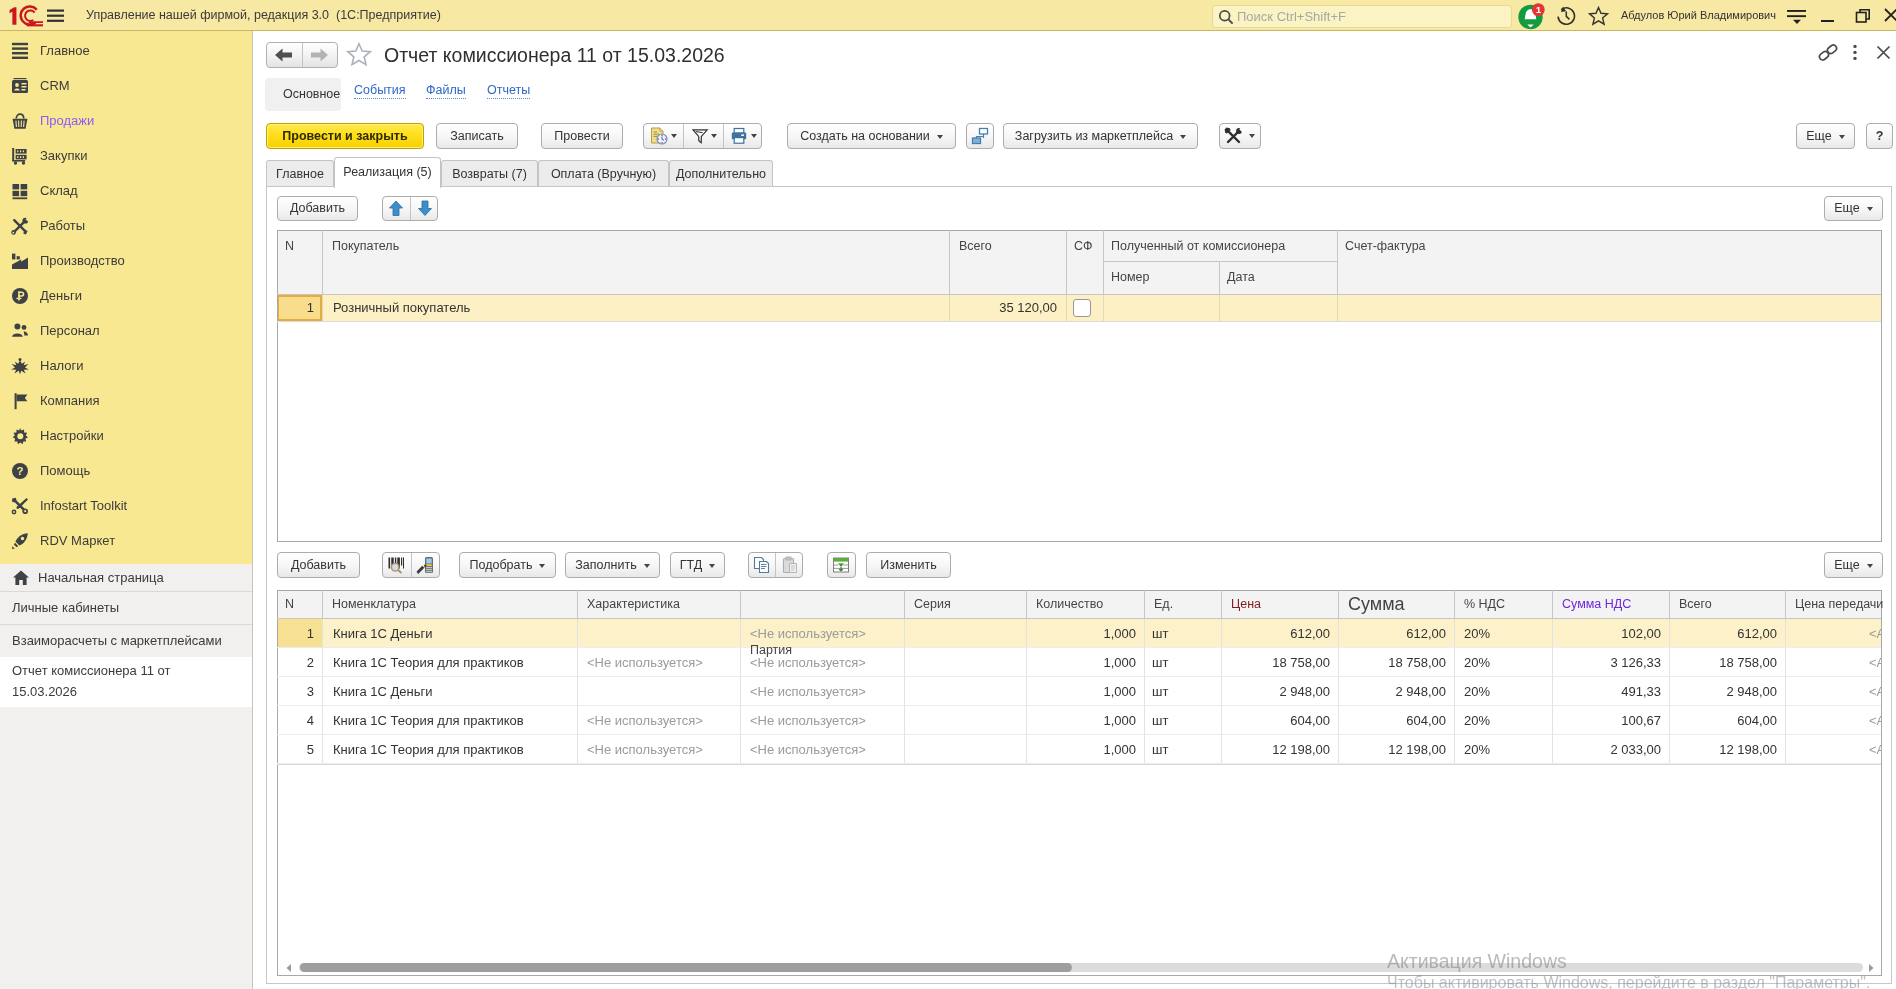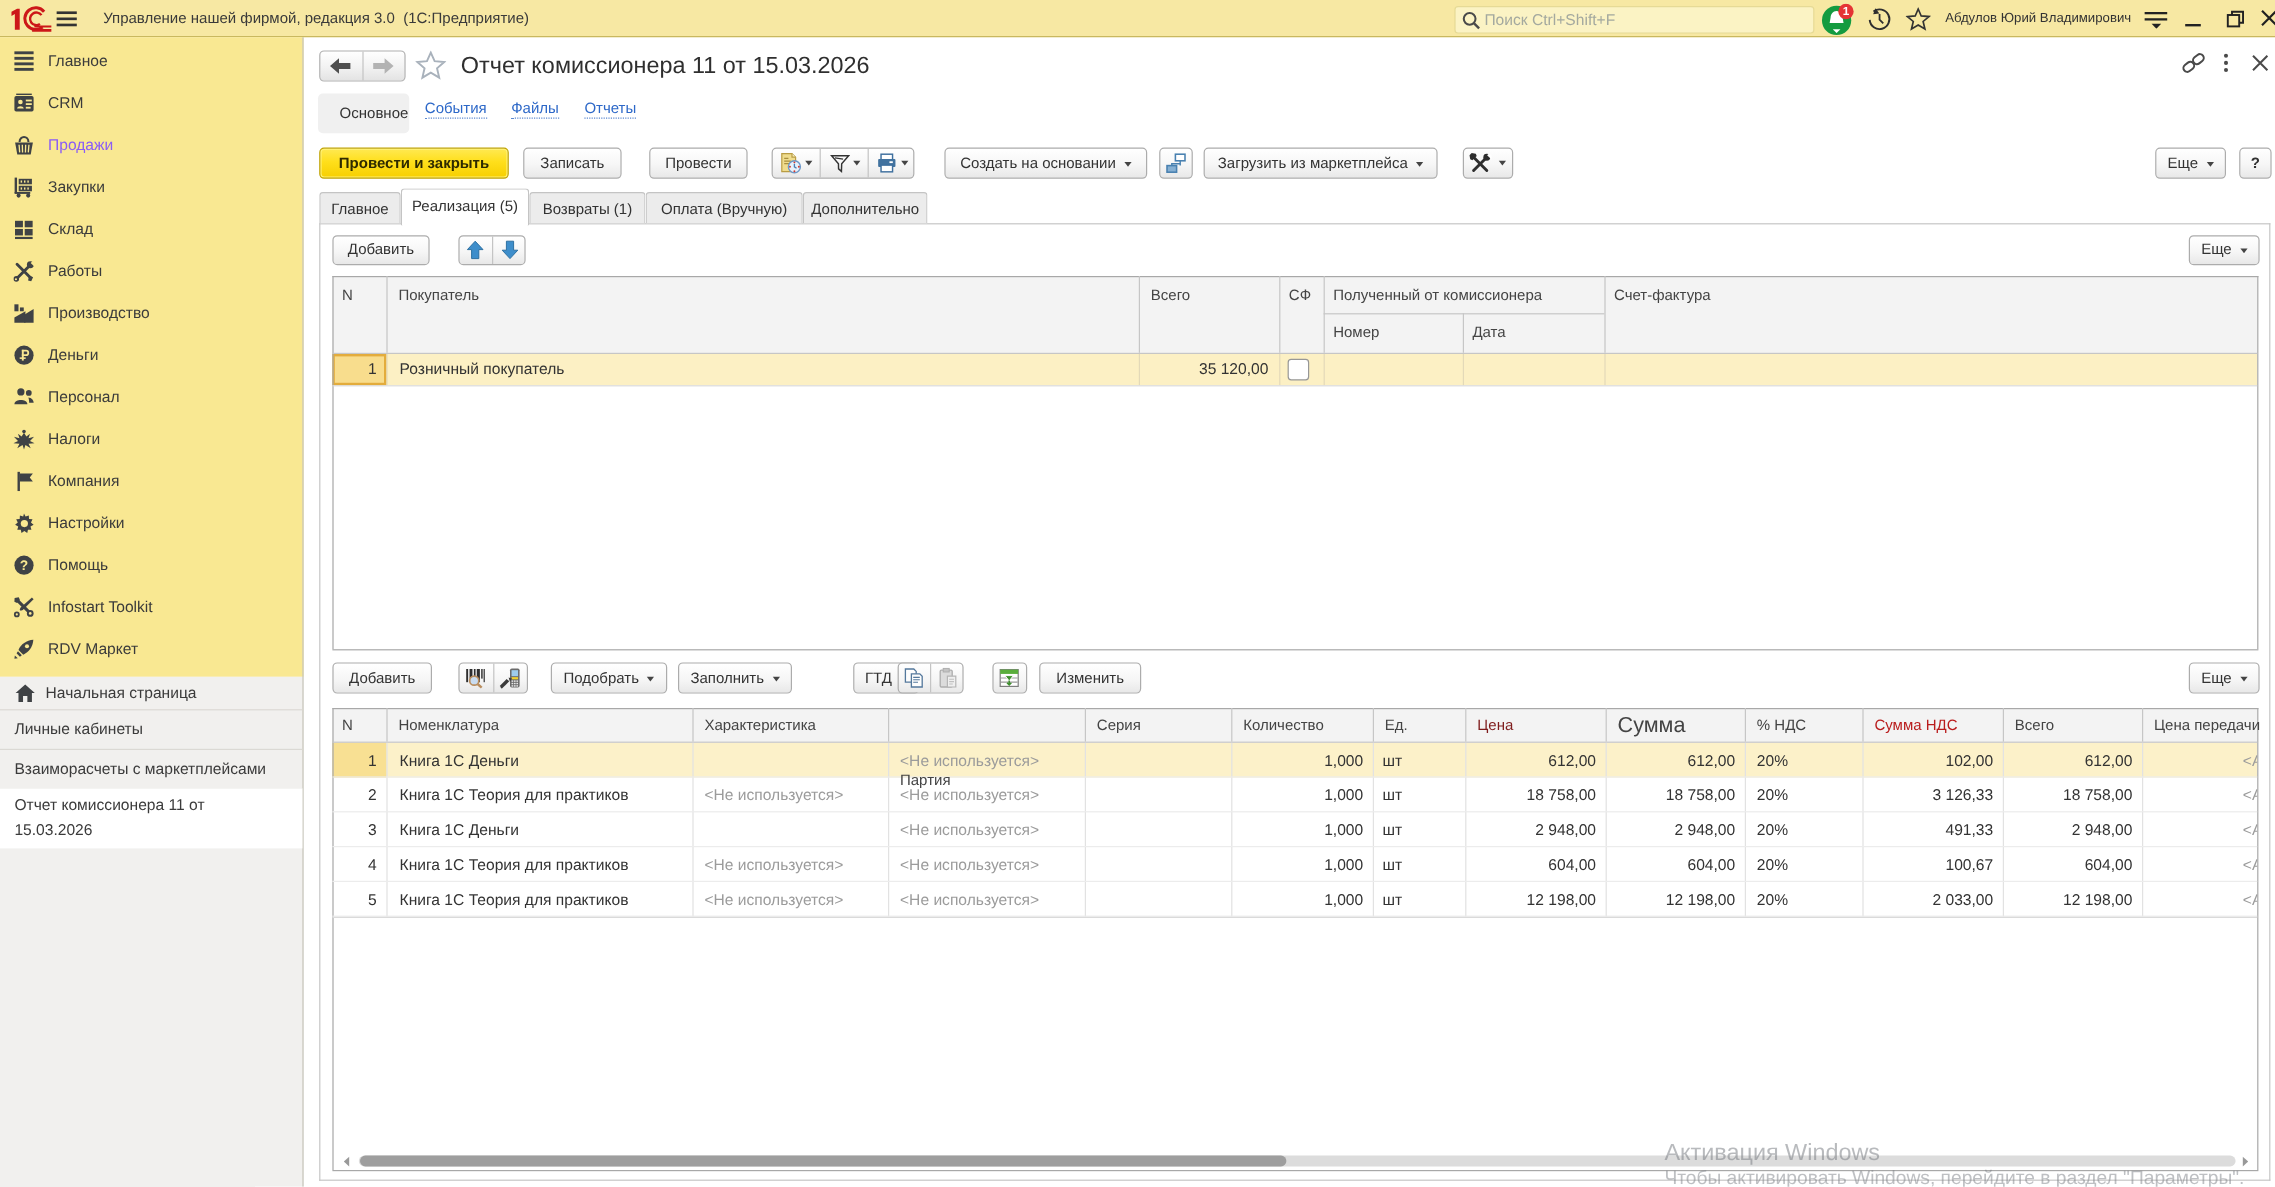--- a/index.html
+++ b/index.html
@@ -308,21 +308,21 @@
 <circle cx="15" cy="4" r="2.9" fill="#2E2E2E"></circle>
       <rect x="14" y="0.2" width="5.5" height="2.4" fill="#FFF" transform="rotate(45 15 4)"></rect>
 <path d="M1.2,5.8 L0.6,2.4 L2.4,0.6 L5.8,1.2 L6.6,3 L3,6.6 Z" fill="#2E2E2E"></path>
     </svg>
 <div class="abs" style="left:1249px;top:134px;width:0;height:0;border-left:3.5px solid transparent;border-right:3.5px solid transparent;border-top:4.5px solid #444"></div>
 <div class="btn" style="left:1796px;top:123px;width:59px;height:26px;line-height:24px;font-size:12.5px;font-weight:400;"><span>Еще</span><span class="cr"></span></div>
 <div class="btn" style="left:1866px;top:123px;width:27px;height:26px;line-height:24px;font-size:12.5px;font-weight:700;"><span>?</span></div>
 <div class="abs" style="left:266px;top:186px;width:1626px;height:1px;background:#C6C6C6"></div>
 <div class="tab" style="left:266px;top:160px;width:68px;height:26px;line-height:26px;font-size:12.5px;z-index:2">Главное</div>
 <div class="tab" style="left:334px;top:157px;width:107px;height:31px;line-height:29px;font-size:12.5px;background:#FFFFFF;z-index:3">Реализация (5)</div>
-<div class="tab" style="left:441px;top:160px;width:97px;height:26px;line-height:26px;font-size:12.5px;z-index:2">Возвраты (1)</div>
+<div class="tab" style="left:441px;top:160px;width:97px;height:26px;line-height:26px;font-size:12.5px;z-index:2">Возвраты (7)</div>
 <div class="tab" style="left:538px;top:160px;width:131px;height:26px;line-height:26px;font-size:12.5px;z-index:2">Оплата (Вручную)</div>
 <div class="tab" style="left:669px;top:160px;width:104px;height:26px;line-height:26px;font-size:12.5px;z-index:2">Дополнительно</div>
 <div class="abs" style="left:266px;top:186px;width:1px;height:798px;background:#C6C6C6"></div>
 <div class="abs" style="left:1891px;top:186px;width:1px;height:798px;background:#C6C6C6"></div>
 <div class="abs" style="left:266px;top:983px;width:1626px;height:1px;background:#C6C6C6"></div>
 <div class="btn" style="left:277px;top:196px;width:81px;height:25px;line-height:23px;font-size:12.5px;font-weight:400;"><span>Добавить</span></div>
 <div class="" style="left:382px;top:196px;width:56px;height:25px;border:1px solid #ACACAC;border-radius:4px;background:linear-gradient(#FFFFFF,#F6F6F6 55%,#E8E8E8)"></div>
 <div class="abs" style="left:410px;top:197px;width:1px;height:23px;background:#C4C4C4"></div>
 <svg class="abs" style="left:388px;top:200px;" width="16" height="17" viewBox="0 0 16 17">
       <path d="M8,1 L14.5,8 H11 V15.5 H5 V8 H1.5 Z" fill="#3E8ECB" stroke="#2A6EA0" stroke-width="0.8"></path>
@@ -393,21 +393,21 @@
         <rect x="14.3" y="13" width="1.4" height="1.2"></rect>
         <rect x="10.3" y="15" width="1.4" height="1.2"></rect>
         <rect x="12.3" y="15" width="1.4" height="1.2"></rect>
         <rect x="14.3" y="15" width="1.4" height="1.2"></rect>
       </g>
 <path d="M1,16.2 L6.8,10.4 M3.6,15.4 L1.6,17.4 M5,14 L3,16 M6.4,12.6 L4.4,14.6 M7.8,11.2 L5.8,13.2" stroke="#3A3A3A" stroke-width="1.6"></path>
       <path d="M7.8,8.6 L10.6,9.4 L9,12.2 Z" fill="#3A3A3A"></path>
     </svg>
 <div class="btn" style="left:459px;top:552px;width:97px;height:26px;line-height:24px;font-size:12.5px;font-weight:400;"><span>Подобрать</span><span class="cr"></span></div>
 <div class="btn" style="left:565px;top:552px;width:95px;height:26px;line-height:24px;font-size:12.5px;font-weight:400;"><span>Заполнить</span><span class="cr"></span></div>
-<div class="btn" style="left:670px;top:552px;width:55px;height:26px;line-height:24px;font-size:12.5px;font-weight:400;margin-left:41px;"><span>ГТД</span><span class="cr"></span></div>
+<div class="btn" style="left:670px;top:552px;width:55px;height:26px;line-height:24px;font-size:12.5px;font-weight:400;"><span>ГТД</span><span class="cr"></span></div>
 <div class="" style="left:748px;top:552px;width:55px;height:26px;border:1px solid #ACACAC;border-radius:4px;background:linear-gradient(#FFFFFF,#F6F6F6 55%,#E8E8E8)"></div>
 <div class="abs" style="left:775px;top:553px;width:1px;height:24px;background:#C4C4C4"></div>
 <svg class="abs" style="left:753px;top:556px;" width="18" height="18" viewBox="0 0 18 18">
       <g fill="#FDFDFD" stroke="#54789C" stroke-width="1.1">
 <path d="M1.5,1.5 H8.5 L10.5,3.5 V12.5 H1.5 Z"></path>
         <path d="M6.5,5.5 H13.5 L15.5,7.5 V16.5 H6.5 Z"></path>
       </g>
 <g stroke="#54789C" stroke-width="0.9">
         <path d="M8,8.5 H13.5"></path>
         <path d="M8,10.5 H13.5"></path>
@@ -478,21 +478,21 @@
 <div class="t " style="left:285px;top:590px;height:28px;line-height:28px;font-size:12.5px;color:#444;font-weight:400;">N</div>
 <div class="t " style="left:332px;top:590px;height:28px;line-height:28px;font-size:12.5px;color:#444;font-weight:400;">Номенклатура</div>
 <div class="t " style="left:587px;top:590px;height:28px;line-height:28px;font-size:12.5px;color:#444;font-weight:400;">Характеристика</div>
 <div class="t " style="left:750px;top:590px;height:28px;line-height:28px;font-size:12.5px;color:#444;font-weight:400;margin-top:46px;">Партия</div>
 <div class="t " style="left:914px;top:590px;height:28px;line-height:28px;font-size:12.5px;color:#444;font-weight:400;">Серия</div>
 <div class="t " style="left:1036px;top:590px;height:28px;line-height:28px;font-size:12.5px;color:#444;font-weight:400;">Количество</div>
 <div class="t " style="left:1154px;top:590px;height:28px;line-height:28px;font-size:12.5px;color:#444;font-weight:400;">Ед.</div>
 <div class="t " style="left:1231px;top:590px;height:28px;line-height:28px;font-size:12.5px;color:#7f1d1d;font-weight:400;text-align:right;">Цена</div>
 <div class="t " style="left:1348px;top:590px;height:28px;line-height:28px;font-size:18px;color:#444;font-weight:400;">Сумма</div>
 <div class="t " style="left:1464px;top:590px;height:28px;line-height:28px;font-size:12.5px;color:#444;font-weight:400;">% НДС</div>
-<div class="t " style="left:1562px;top:590px;height:28px;line-height:28px;font-size:12.5px;color:#b91c1c;font-weight:400;">Сумма НДС</div>
+<div class="t " style="left:1562px;top:590px;height:28px;line-height:28px;font-size:12.5px;color:#6d28d9;font-weight:400;">Сумма НДС</div>
 <div class="t " style="left:1679px;top:590px;height:28px;line-height:28px;font-size:12.5px;color:#444;font-weight:400;">Всего</div>
 <div class="t " style="left:1795px;top:590px;height:28px;line-height:28px;font-size:12.5px;color:#444;font-weight:400;">Цена передачи</div>
 <div class="t" style="right:1582px;top:619px;height:29px;line-height:29px;font-size:13px;color:#333;font-weight:400;">1</div>
 <div class="t " style="left:333px;top:619px;height:29px;line-height:29px;font-size:13px;color:#333;font-weight:400;">Книга 1С Деньги</div>
 <div class="t " style="left:750px;top:619px;height:29px;line-height:29px;font-size:13px;color:#9B9B9B;font-weight:400;">&lt;Не используется&gt;</div>
 <div class="t" style="right:760px;top:619px;height:29px;line-height:29px;font-size:13px;color:#333;font-weight:400;">1,000</div>
 <div class="t " style="left:1152px;top:619px;height:29px;line-height:29px;font-size:13px;color:#333;font-weight:400;">шт</div>
 <div class="t" style="right:566px;top:619px;height:29px;line-height:29px;font-size:13px;color:#333;font-weight:400;">612,00</div>
 <div class="t" style="right:450px;top:619px;height:29px;line-height:29px;font-size:13px;color:#333;font-weight:400;">612,00</div>
 <div class="t " style="left:1464px;top:619px;height:29px;line-height:29px;font-size:13px;color:#333;font-weight:400;">20%</div>

